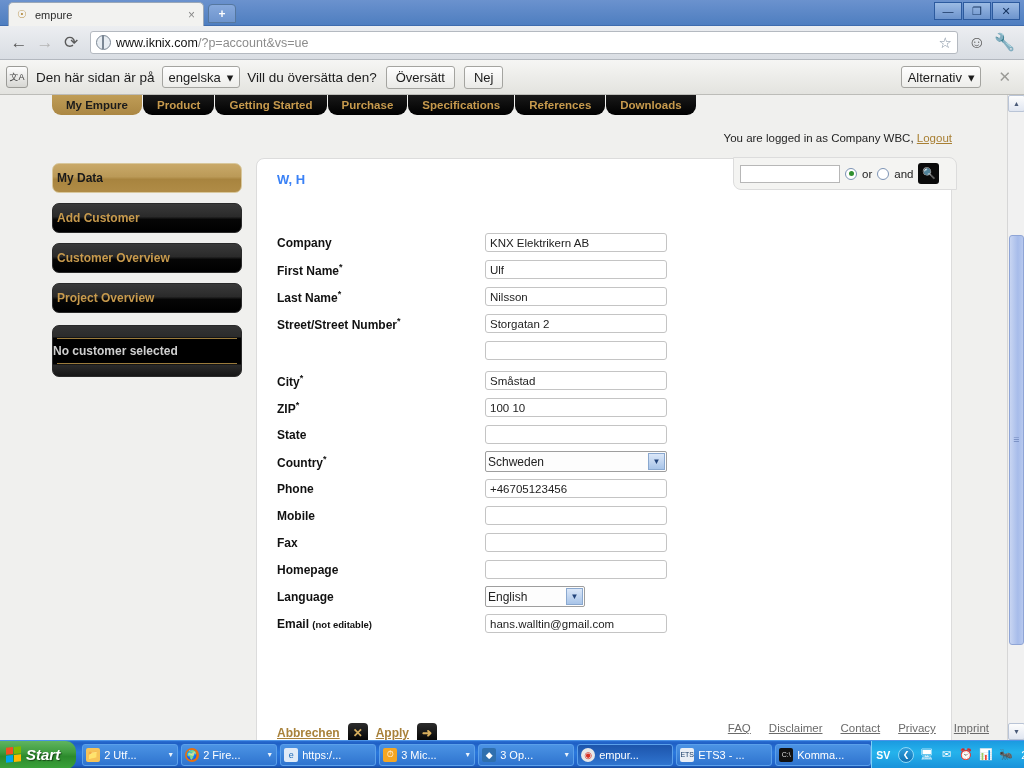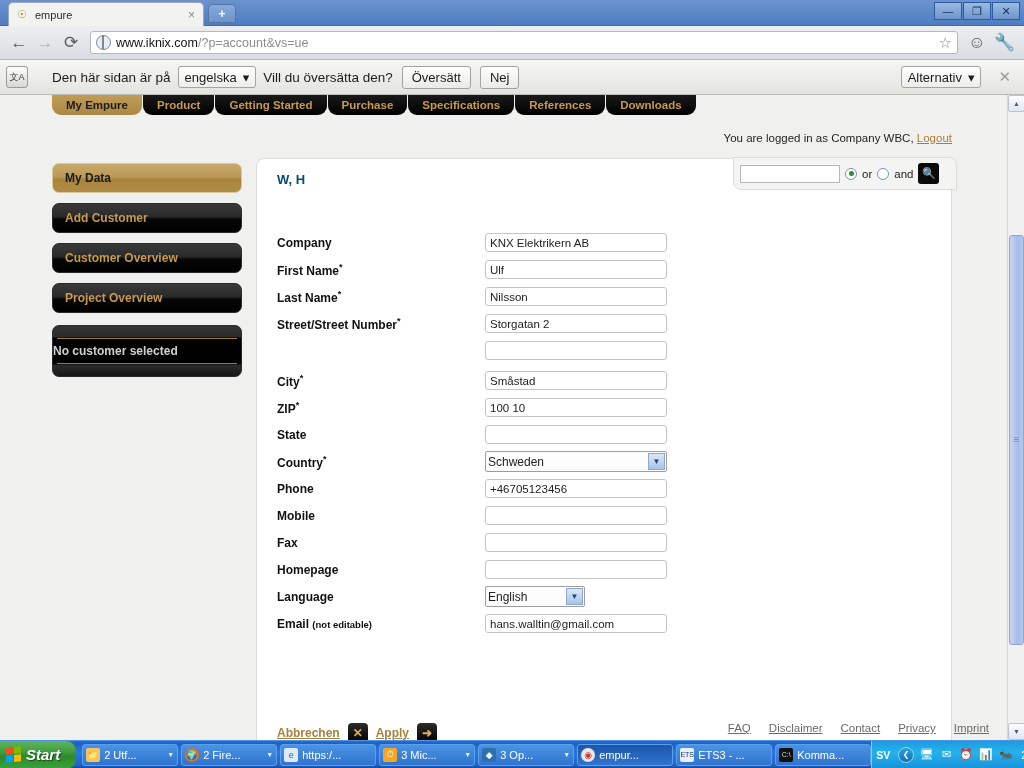--- a/index.html
+++ b/index.html
@@ -80,21 +80,21 @@
   .translate-bar {
     position: absolute; left: 0; top: 60px; width: 1024px; height: 35px;
     background: linear-gradient(#f6f6f4, #e3e3df);
     border-bottom: 1px solid #bcbcb8;
     display: flex; align-items: center; padding: 0 6px;
   }
   .tr-icon {
     width: 22px; height: 22px; border: 1px solid #9b9b97; border-radius: 3px;
     background: linear-gradient(#fdfdfd, #d7d7d3);
     display: flex; align-items: center; justify-content: center;
-    font-size: 9px; color: #3d3d3d; margin-right: 24px; flex: 0 0 auto;
+    font-size: 9px; color: #3d3d3d; margin-right: 8px; flex: 0 0 auto;
   }
   .tr-text { font-size: 13.5px; color: #1c1c1c; white-space: nowrap; }
   .tr-select {
     height: 22px; border: 1px solid #a4a4a0; border-radius: 3px;
     background: linear-gradient(#fefefe, #ededea);
     display: flex; align-items: center; padding: 0 6px; margin: 0 7px;
     font-size: 13px; color: #1c1c1c; gap: 6px; cursor: pointer;
   }
   .tr-btn {
     height: 23px; border: 1px solid #a4a4a0; border-radius: 3px;
@@ -129,21 +129,21 @@
     position: absolute; right: 55px; top: 37px;
     font-size: 11.5px; color: #1f1f1f;
   }
   .loginline a { color: #a87f33; text-decoration: underline; }
 
   .sidebar { position: absolute; left: 52px; top: 68px; width: 190px; }
   .side-item {
     height: 30px; border-radius: 7px; margin-bottom: 10px;
     background: linear-gradient(#3a3a3a 0%, #2a2a2a 45%, #060606 55%, #000 100%);
     color: #c79a4d; font-size: 12px; font-weight: bold;
-    display: flex; align-items: center; padding-left: 12px; cursor: pointer;
+    display: flex; align-items: center; padding-left: 4px; cursor: pointer;
     border: 1px solid #2a2a2a;
   }
   .side-item.active {
     background: linear-gradient(#c9a969 0%, #bb9a58 45%, #a8843f 55%, #b08c46 100%);
     color: #1a1a1a; border: 1px solid #d8c79c;
   }
   .side-box {
     height: 52px; border-radius: 7px; margin-top: 12px;
     background: linear-gradient(#343434 0%, #2b2b2b 22%, #000 24%, #000 76%, #2b2b2b 78%, #161616 100%);
     border: 1px solid #2a2a2a;
@@ -156,21 +156,21 @@
   .side-box:before { top: 12px; }
   .side-box:after { bottom: 12px; }
   .side-box span { color: #cfcfcf; font-size: 12px; font-weight: bold; }
 
   .content {
     position: absolute; left: 256px; top: 63px; width: 696px; height: 637px;
     background: #fff; border: 1px solid #dcdcdc; border-radius: 8px;
   }
   .content-title {
     position: absolute; left: 20px; top: 13px;
-    font-size: 13px; font-weight: bold; color: #0c4a6e;
+    font-size: 13px; font-weight: bold; color: #3b82f6;
   }
   .searchpanel {
     position: absolute; left: 476px; top: -2px; width: 224px; height: 33px;
     background: #f4f4f2; border: 1px solid #dcdcdc; border-radius: 0 8px 0 8px;
     display: flex; align-items: center; padding: 0 6px; gap: 5px;
   }
   .search-input {
     width: 100px; height: 18px; border: 1px solid #b7b7b7; background: #fff;
     font-size: 11px; padding: 0 3px; font-family: "Liberation Sans", sans-serif;
   }

